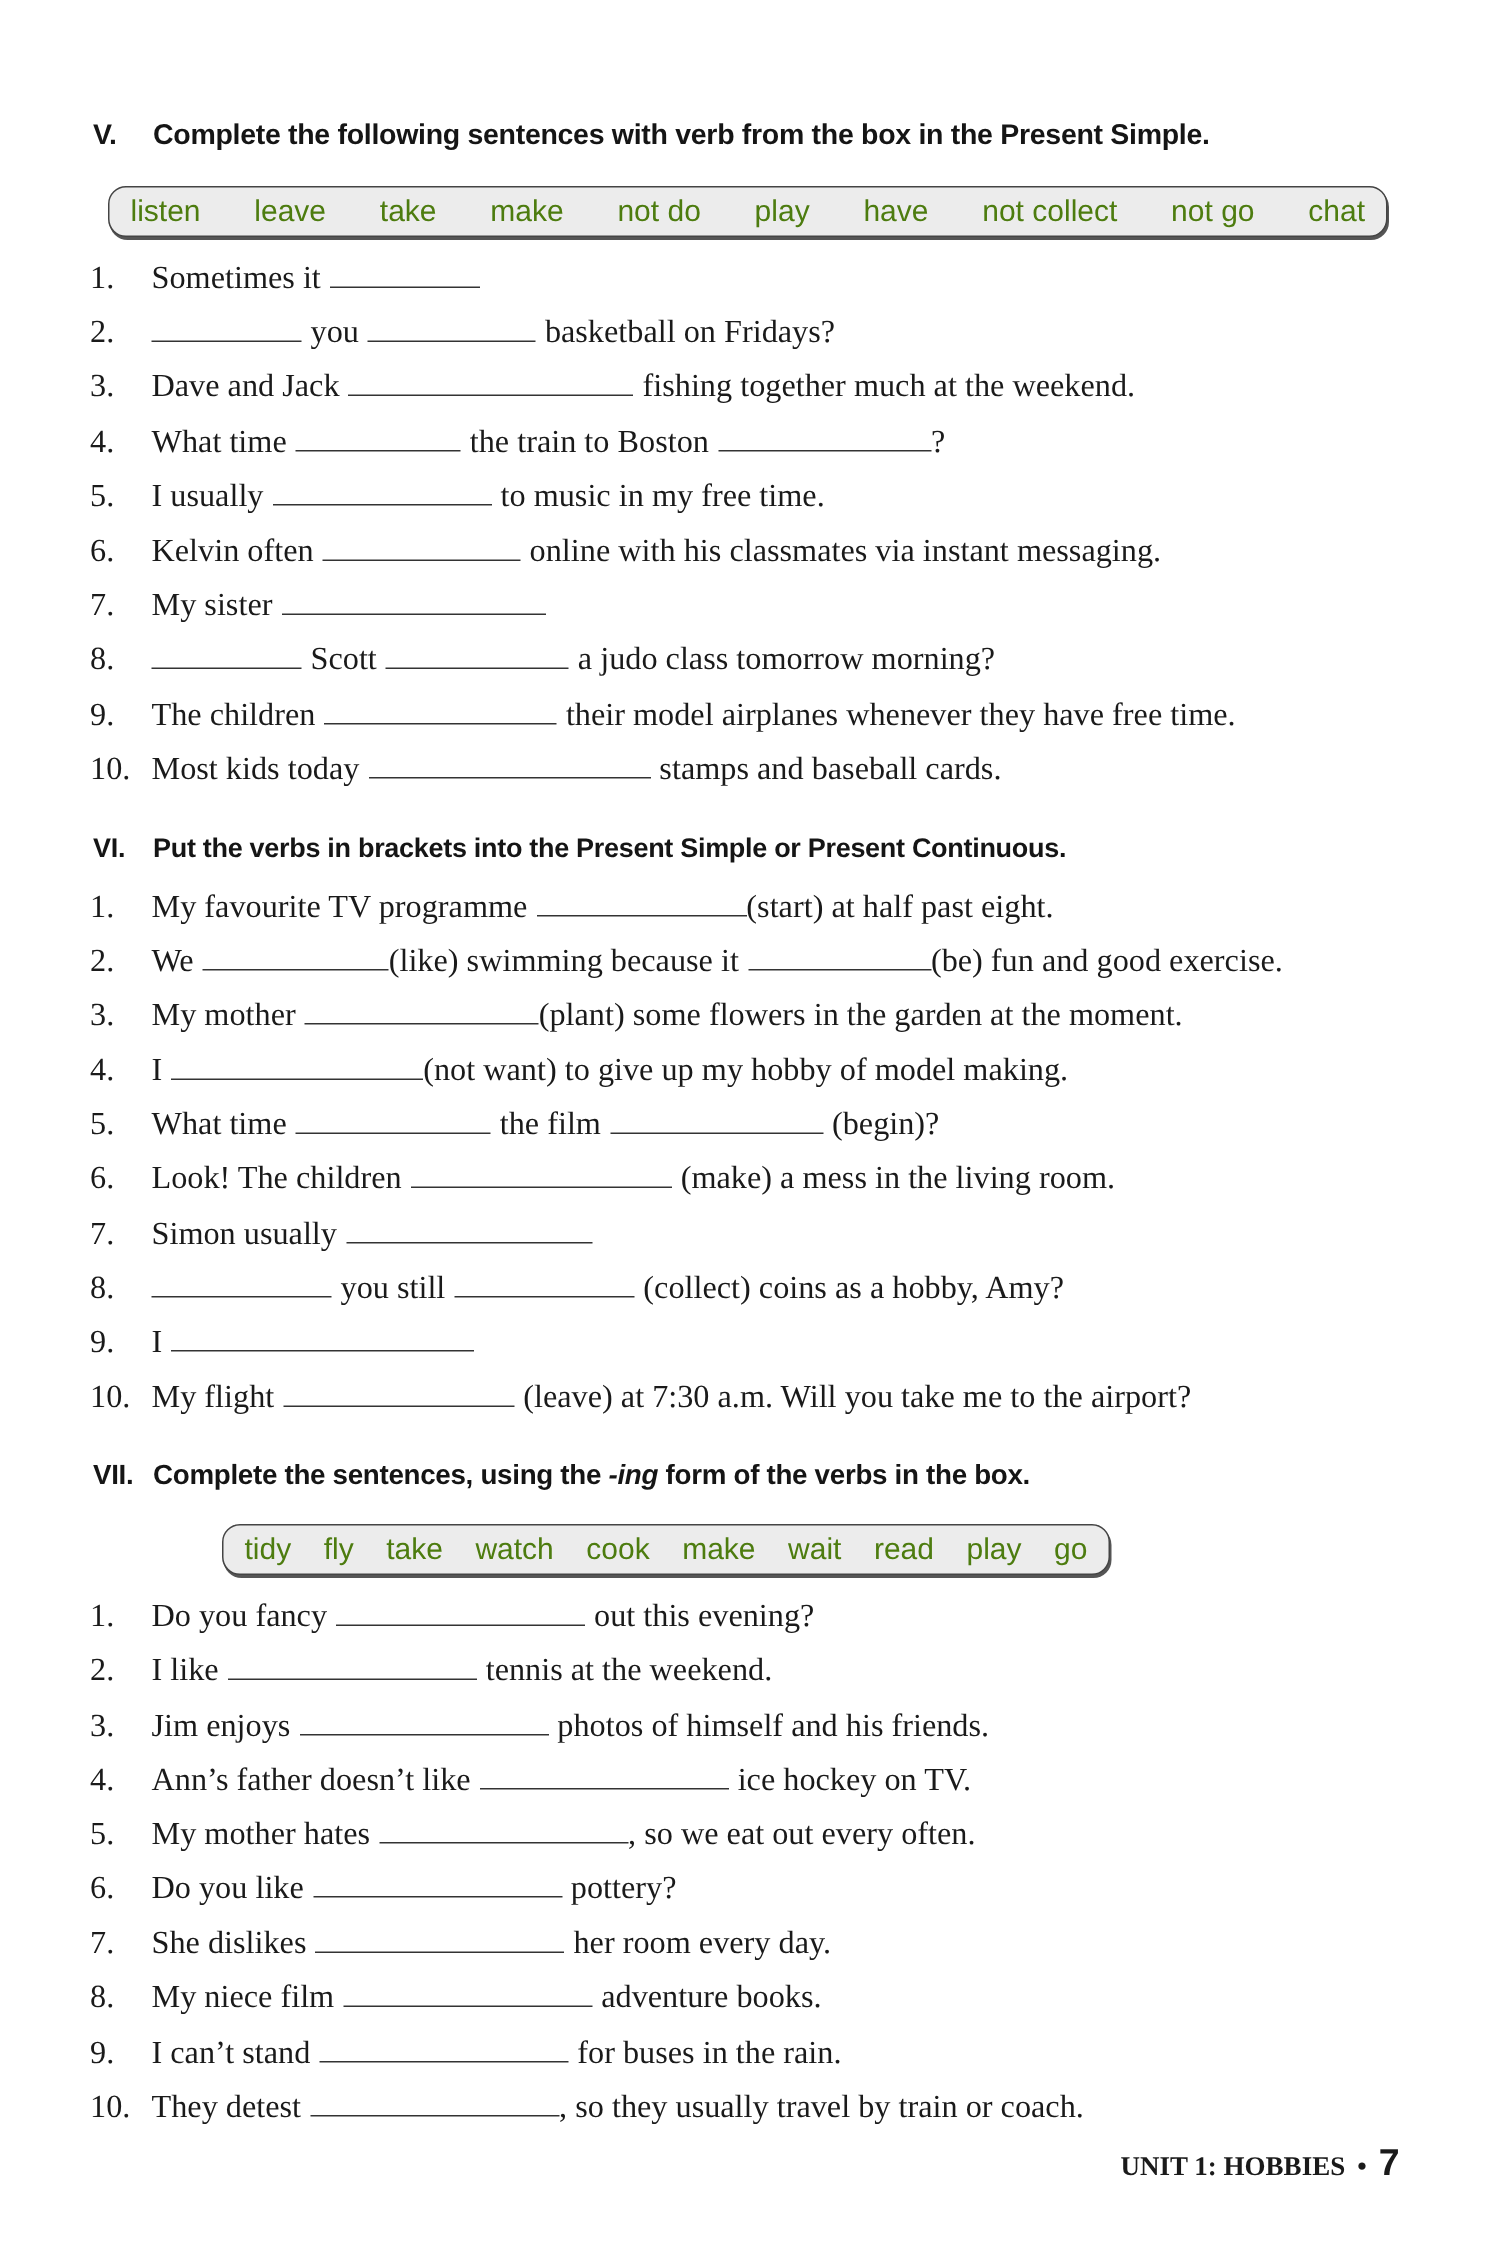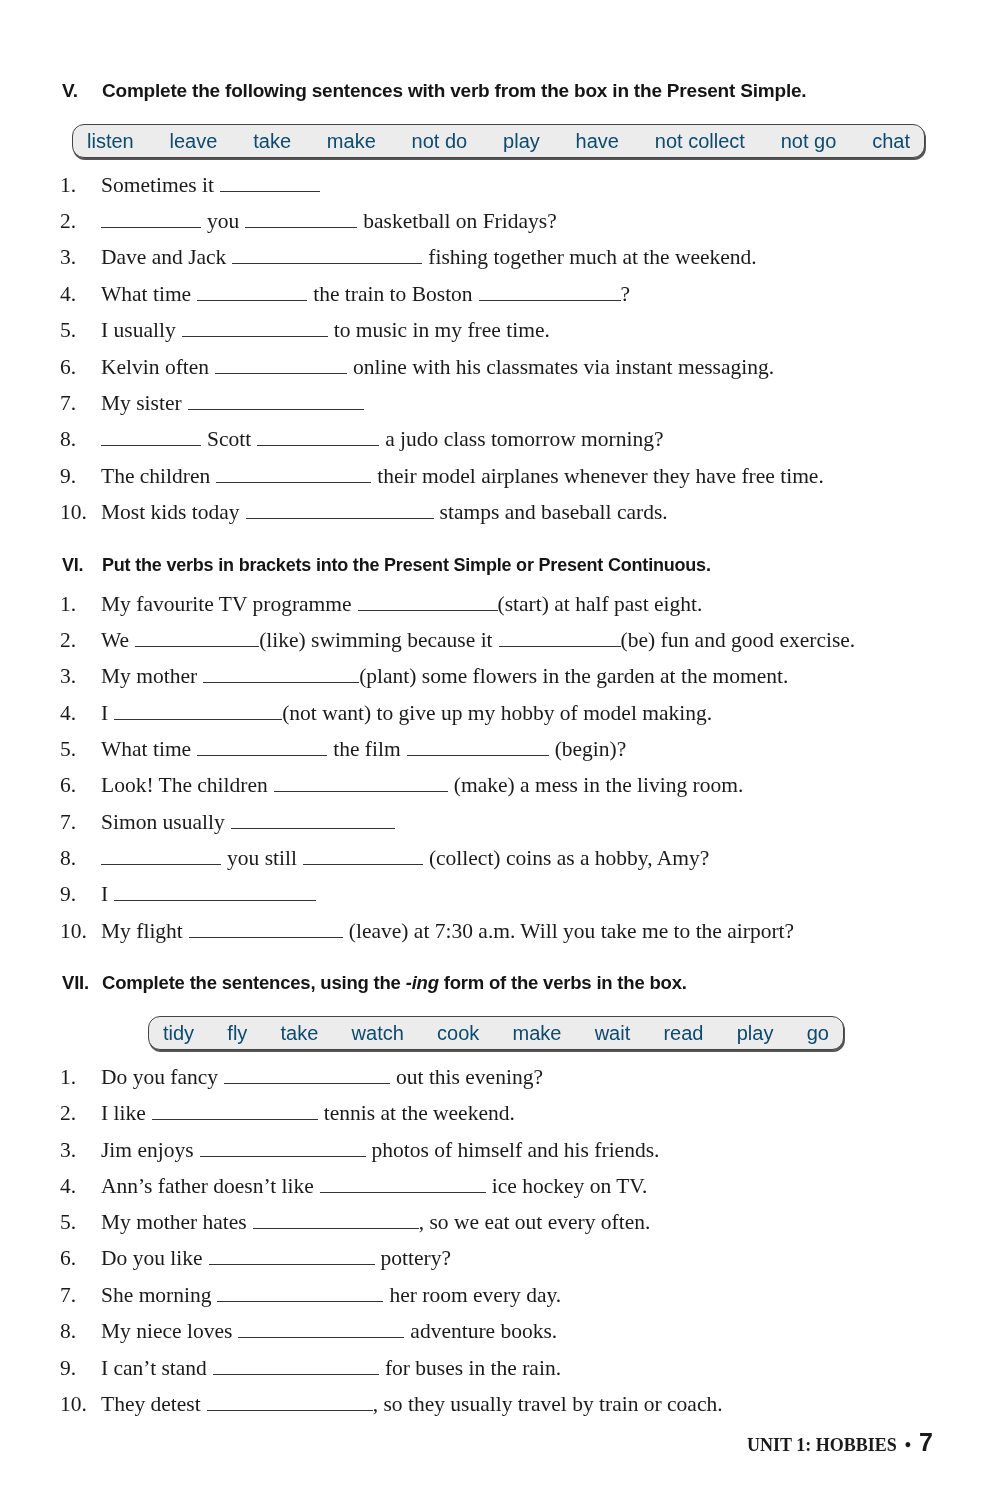--- a/index.html
+++ b/index.html
@@ -14,21 +14,21 @@
     display: flex; gap: 0;
   }
   .heading .num { display: inline-block; width: 40px; }
   .heading em { font-style: italic; }
   .wordbox {
     position: absolute; height: 34px;
     border: 1.5px solid #444; border-radius: 12px;
     background: #ececec;
     display: flex; align-items: center; justify-content: space-between;
     padding: 0 14px; box-sizing: border-box;
-    font-family: "Liberation Sans", sans-serif; font-size: 20px; color: #0c4a6e;
+    font-family: "Liberation Sans", sans-serif; font-size: 20px; color: #4d7c0f;
     box-shadow: 1px 2px 0 #555;
   }
   .item {
     position: absolute; left: 60px; font-size: 21.5px; white-space: nowrap;
     display: flex; align-items: baseline;
   }
   .item .n { display: inline-block; width: 41px; }
   .blank {
     display: inline-block; border-bottom: 1.3px solid #333; height: 1px;
     margin: 0 6px; vertical-align: baseline;
@@ -190,21 +190,21 @@
     <span class="n">10.</span>
     <span>My flight</span>
     <span class="blank" style="width:154px"></span>
     <span>(leave) at 7:30 a.m. Will you take me to the airport?</span>
   </div>
 
 <div class="heading" style="top:972px;font-size:18.5px">
   <span class="num">VII.</span>
   <span><span>Complete the sentences, using the</span> <em>-ing</em> <span>form of the verbs in the box.</span></span>
 </div>
-<div class="wordbox" style="left:148px;top:1016px;width:696px">
+<div class="wordbox" style="left:148px;top:1016px;width:592px">
   <span>tidy</span>
   <span>fly</span>
   <span>take</span>
   <span>watch</span>
   <span>cook</span>
   <span>make</span>
   <span>wait</span>
   <span>read</span>
   <span>play</span>
   <span>go</span>
@@ -241,27 +241,27 @@
     <span>, so we eat out every often.</span>
   </div>
 <div class="item" style="top:1246px">
     <span class="n">6.</span>
     <span>Do you like</span>
     <span class="blank" style="width:166px"></span>
     <span>pottery?</span>
   </div>
 <div class="item" style="top:1283px">
     <span class="n">7.</span>
-    <span>She morning</span>
+    <span>She dislikes</span>
     <span class="blank" style="width:166px"></span>
     <span>her room every day.</span>
   </div>
 <div class="item" style="top:1319px">
     <span class="n">8.</span>
-    <span>My niece loves</span>
+    <span>My niece film</span>
     <span class="blank" style="width:166px"></span>
     <span>adventure books.</span>
   </div>
 <div class="item" style="top:1356px">
     <span class="n">9.</span>
     <span>I can’t stand</span>
     <span class="blank" style="width:166px"></span>
     <span>for buses in the rain.</span>
   </div>
 <div class="item" style="top:1392px">

